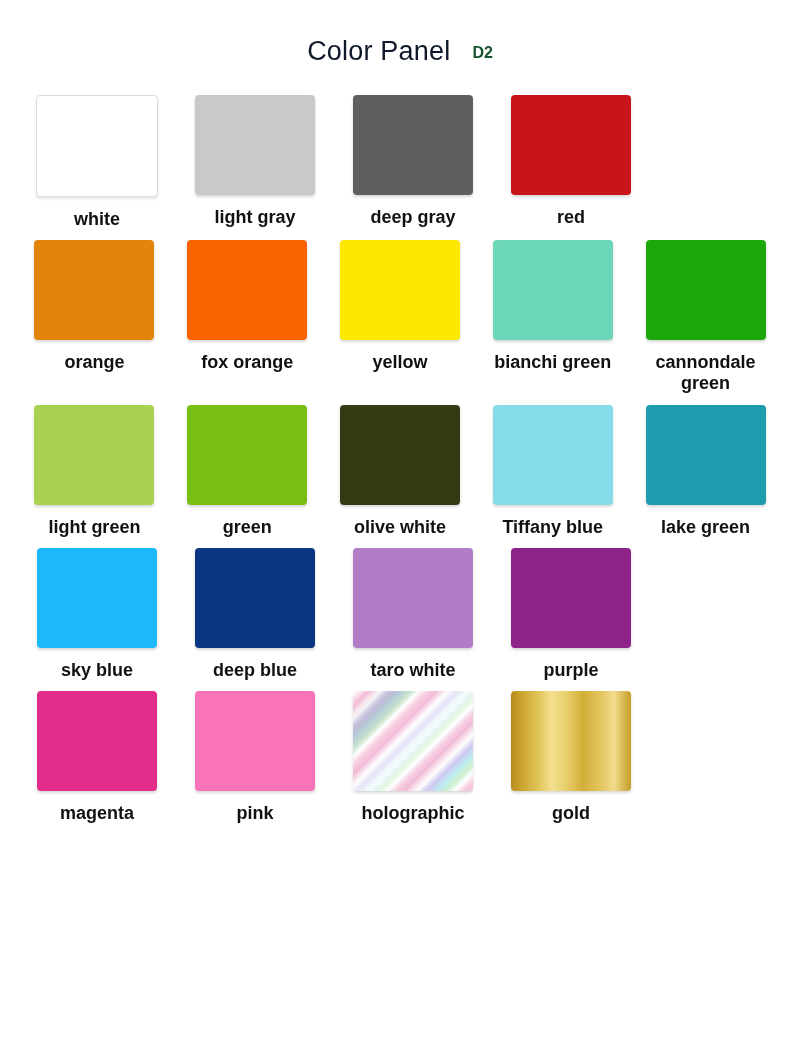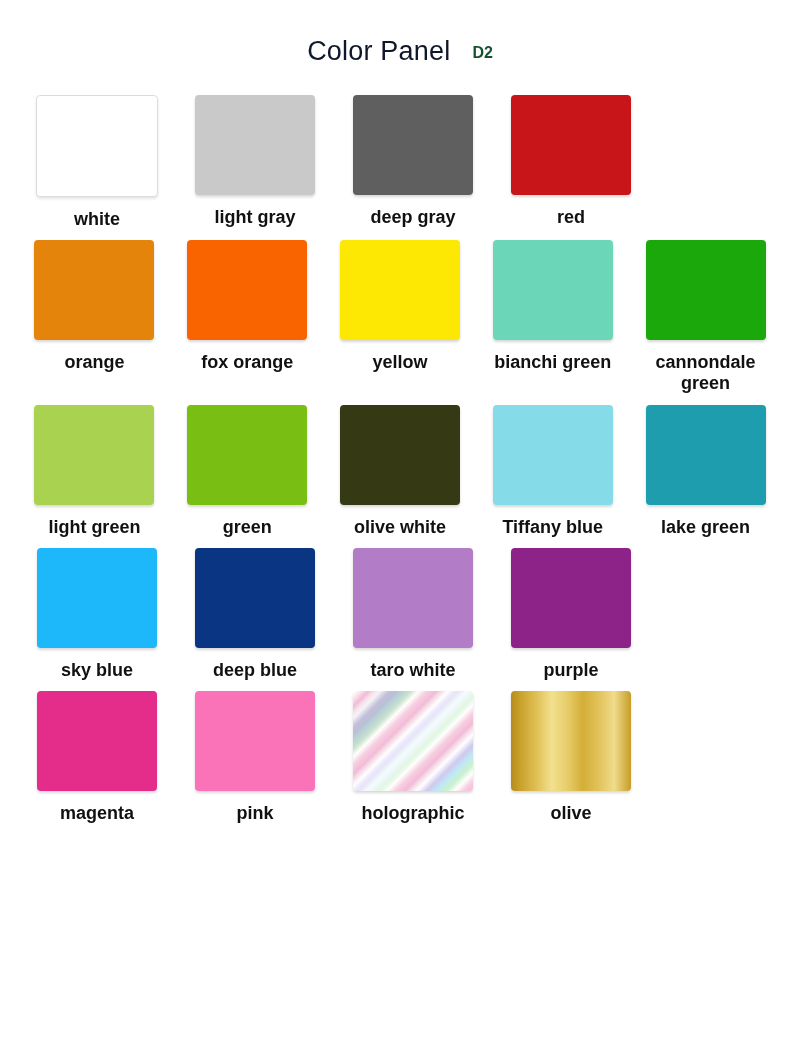--- a/index.html
+++ b/index.html
@@ -257,18 +257,18 @@
         <div class="cell">
           <div class="swatch" style="background: rgb(250, 114, 183);"></div>
           <div class="label">pink</div>
         </div>
         <div class="cell">
           <div class="swatch finish-holographic"></div>
           <div class="label">holographic</div>
         </div>
         <div class="cell">
           <div class="swatch finish-gold"></div>
-          <div class="label">olive</div>
+          <div class="label">gold</div>
         </div>
       </div>
     </div>
 
 </div>
 
 </body></html>

